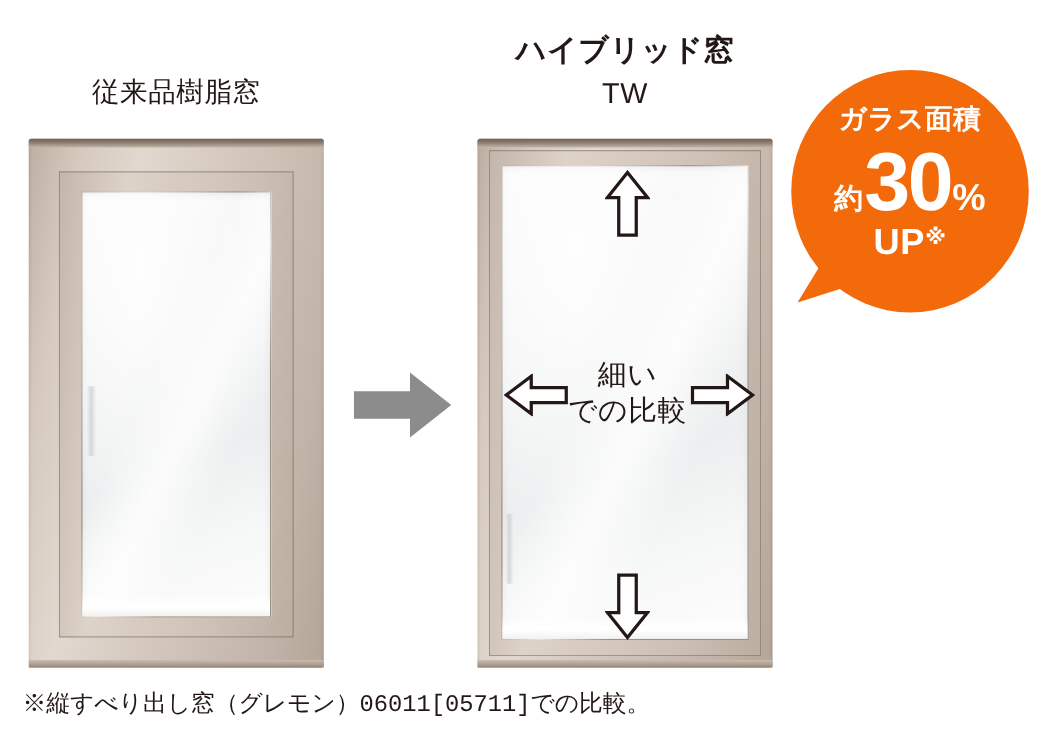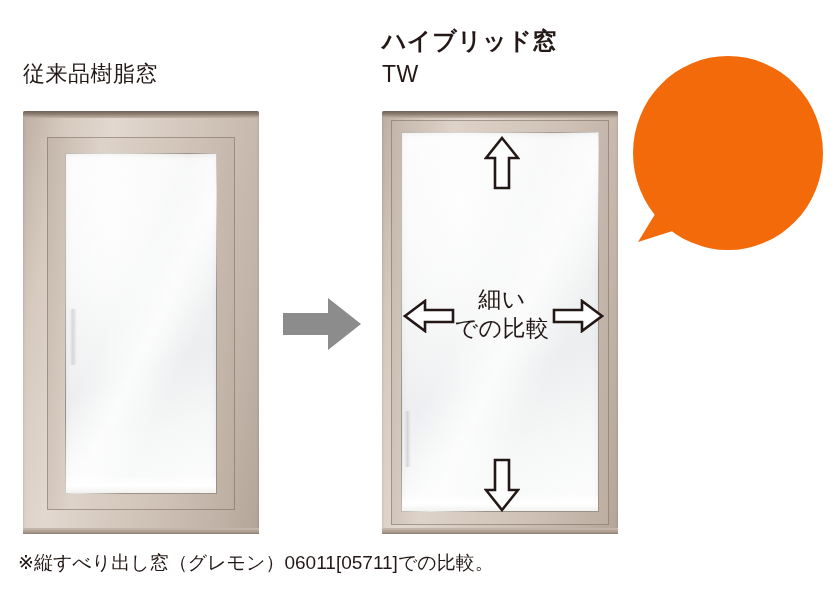--- a/index.html
+++ b/index.html
@@ -12,20 +12,21 @@
     height: 593px;
     position: relative;
     overflow: hidden;
     font-family: "Liberation Sans", "DejaVu Sans", sans-serif;
     color: #231815;
   }
 
   
   .panel-title {
     position: absolute;
+    text-align: center;
     line-height: 1.25;
     color: #231815;
   }
   #title-left {
     left: 23px;
     top: 60px;
     width: 236px;
     font-size: 22px;
     font-weight: 400;
     letter-spacing: 0.5px;
@@ -216,20 +217,21 @@
 
   
   #footnote {
     position: absolute;
     left: 18px;
     top: 550px;
     font-size: 19px;
     color: #231815;
     letter-spacing: 0;
     white-space: nowrap;
+    font-family: Liberation Mono, monospace;
   }
 </style>
 </head>
 <body>
 
 <div class="panel-title" id="title-left">従来品樹脂窓</div>
 
 <div class="panel-title" id="title-right">
   <span>ハイブリッド窓</span>
   <span class="line2">TW</span>
@@ -294,15 +296,26 @@
 <div id="frame-label">
   <span class="l1">細い</span>
   <span class="l2">での比較</span>
 </div>
 
 <div id="glass-area-badge">
   <svg class="badge-svg" viewBox="0 0 196 200" width="196" height="200" aria-hidden="true">
     <path d="M8,186 L30,150 L52,172 Z" fill="#F36A0A"></path>
     <ellipse cx="98" cy="97" rx="95" ry="97" fill="#F36A0A"></ellipse>
   </svg>
+  <div class="badge-content">
+    <div class="badge-head">ガラス面積</div>
+    <div class="badge-mid">
+      <span class="badge-approx">約</span>
+      <span class="badge-number">30</span>
+      <span class="badge-percent">%</span>
+    </div>
+    <div class="badge-up">
+      <span>UP</span><span class="kome">※</span>
+    </div>
+  </div>
 </div>
 
 <div id="footnote">※縦すべり出し窓（グレモン）06011[05711]での比較。</div>
 
 </body></html>

